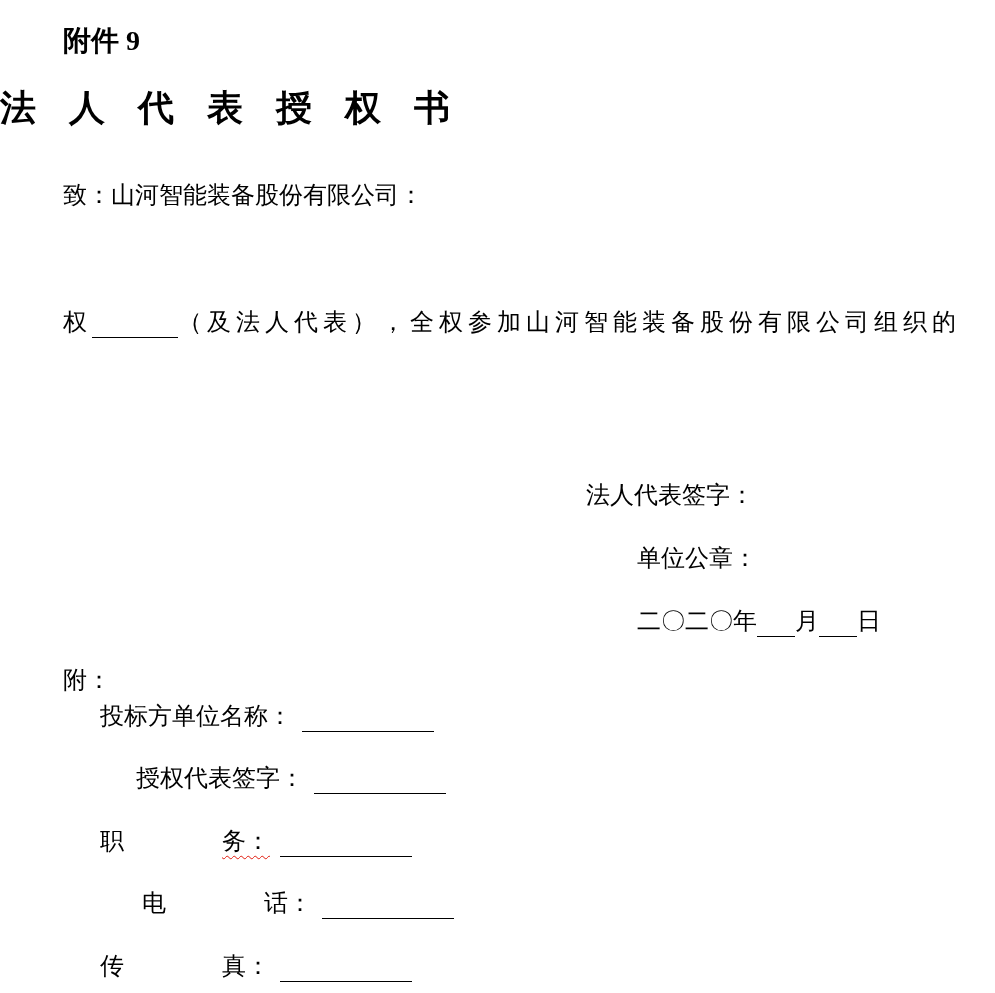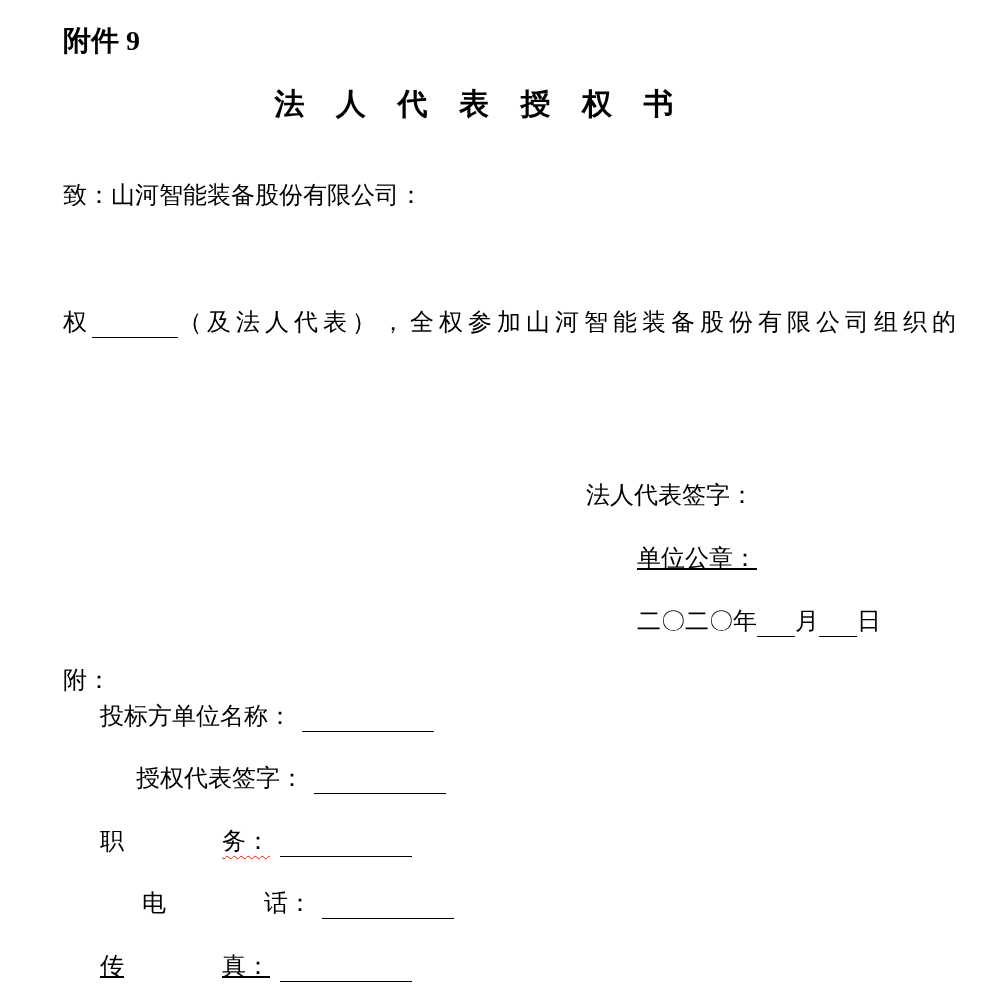--- a/index.html
+++ b/index.html
@@ -8,47 +8,47 @@
     width:995px;height:993px;
     background:#ffffff;
     color:#000;
     font-family:"Liberation Serif","DejaVu Serif",serif;
     font-size:24px;
     overflow:hidden;
   }
   .abs{position:absolute;white-space:nowrap;}
   
   .attach-label{left:63px;top:22px;font-size:28px;font-weight:bold;}
-  .title{left:0;top:84px;width:960px;text-align:center;font-size:30px;font-weight:bold;letter-spacing:12px;}
+  .title{left:0;top:84px;width:960px;font-size:36px;font-weight:bold;letter-spacing:12px;}
   
   .salutation{left:63px;top:179px;}
   
   .p-line1{left:107px;top:244px;letter-spacing:4.5px;}
   .p-line2{left:63px;top:306px;letter-spacing:5px;}
   .p-line3{left:46px;top:366px;}
   .blank{display:inline-block;border-bottom:1.5px solid #000;height:26px;vertical-align:bottom;}
   .blank-company{width:220px;}
   .blank-name{width:85px;margin-left:2px;}
   .blank-rep{width:86px;}
   .blank-project{width:182px;text-align:center;font-weight:bold;height:28px;}
   .after-project{margin-left:16px;}
   .sp{display:inline-block;width:14px;}
   
   .sign-label{left:586px;top:479px;}
-  .seal-label{left:637px;top:542px;text-decoration:underline;}
+  .seal-label{left:637px;top:542px;}
   .date-line{left:637px;top:605px;}
   .blank-date{width:38px;height:24px;}
   
   .appendix-label{left:63px;top:664px;}
   .row{left:100px;}
   .row1{top:700px;}
   .row2{top:762px;margin-left:36px;}
   .row3{top:825px;}
   .row4{top:887px;margin-left:42px;}
-  .row5{top:950px;text-decoration:underline;}
+  .row5{top:950px;}
   .blank-row{width:132px;margin-left:10px;}
   .gap-right{margin-left:98px;}
   .spellcheck{
     text-decoration-line:underline;
     text-decoration-style:wavy;
     text-decoration-color:#e11b0e;
     text-decoration-thickness:1px;
     text-underline-offset:6px;
   }
 </style>

